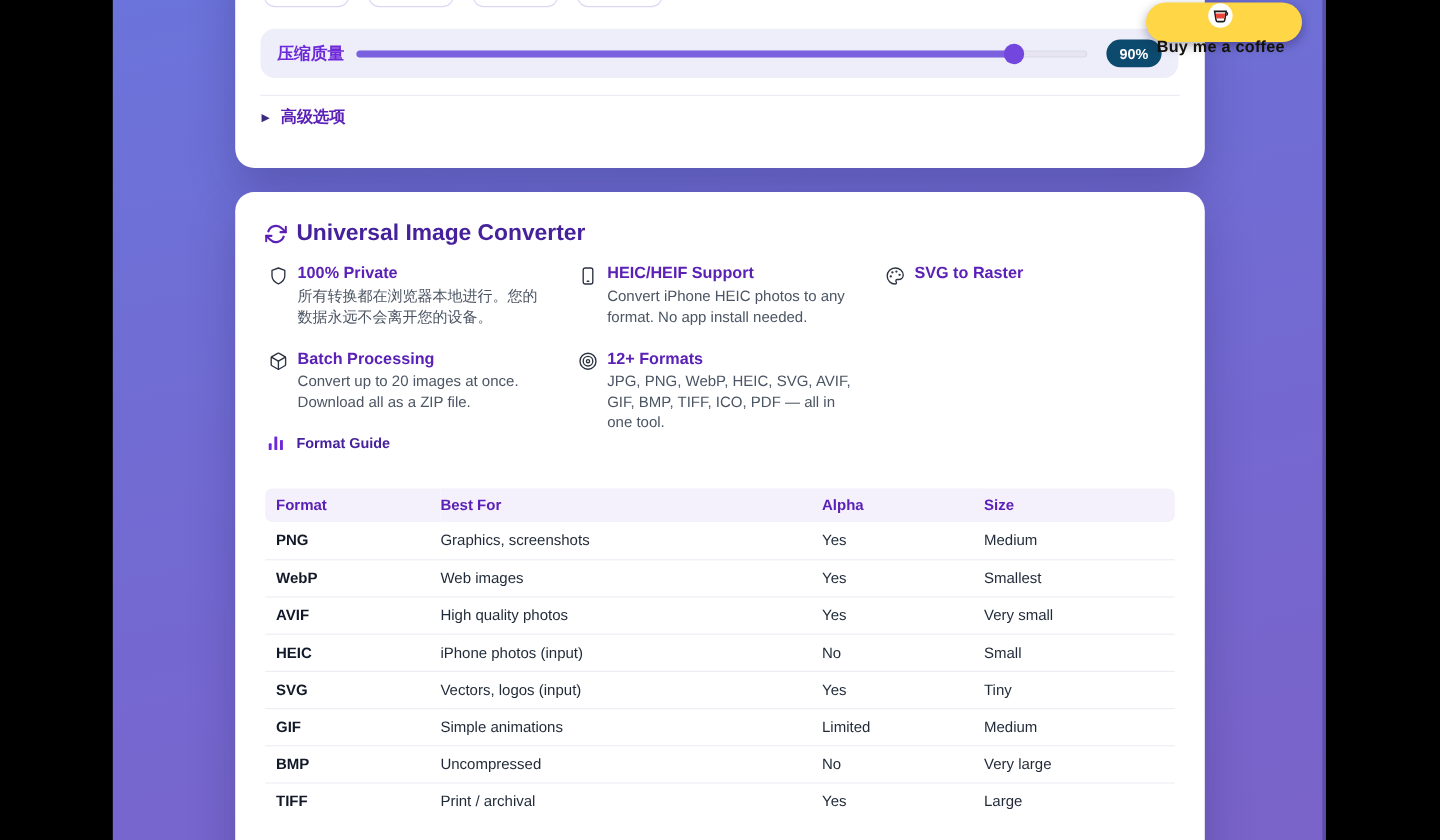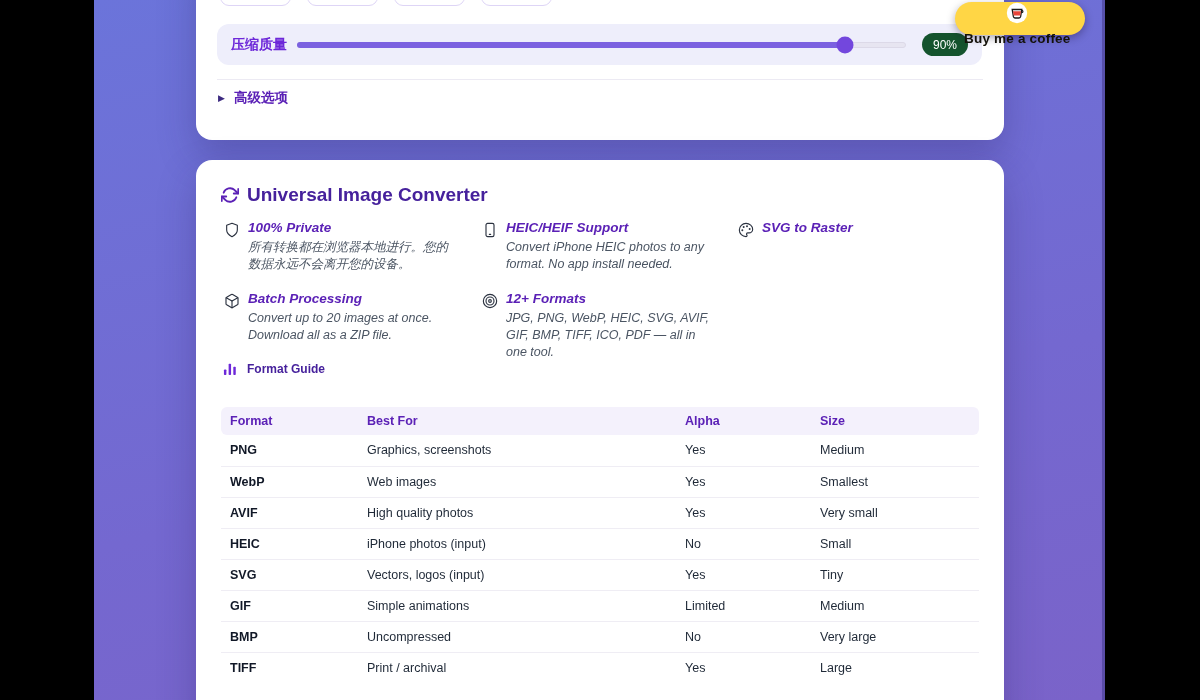--- a/index.html
+++ b/index.html
@@ -19,39 +19,39 @@
   .ghost-row { position:absolute; left:24px; top:26px; display:flex; gap:16px; }
   .ghost-btn { width:71px; height:30px; background:#fff; border:1.5px solid #ded5f6; border-radius:9px; }
 
   .quality-box { position:absolute; left:21px; top:74px; width:765px; height:41px; background:#eeeefb;
                  border-radius:12px; display:flex; align-items:center; padding:0 14px; }
   .quality-label { font-size:14px; font-weight:bold; color:#6d28d9; width:60px; flex:none; }
   .slider-wrap { flex:1; position:relative; height:16px; margin:0 6px; }
   .slider-track { position:absolute; left:0; right:0; top:5px; height:6px; background:#e7e5f1; border:1px solid #dcd9e8; border-radius:4px; }
   .slider-fill { position:absolute; left:0; top:5px; height:6px; background:#7b61e0; border-radius:4px; }
   .slider-thumb { position:absolute; top:8px; width:17px; height:17px; border-radius:50%; background:#7347dd; transform:translate(-50%,-50%); }
-  .quality-badge { width:46px; height:23px; margin-left:10px; flex:none; border-radius:12px; background:#14532d;
-                   color:#fff; font-size:12px; font-weight:normal; display:flex; align-items:center; justify-content:center; }
+  .quality-badge { width:46px; height:23px; margin-left:10px; flex:none; border-radius:12px; background:#0c4a6e;
+                   color:#fff; font-size:12px; font-weight:bold; display:flex; align-items:center; justify-content:center; }
 
   .divider1 { position:absolute; left:21px; right:21px; top:129px; height:1px; background:#eceaf3; }
   .advanced { position:absolute; left:22px; top:139px; display:flex; align-items:center; gap:9px; cursor:pointer; }
   .adv-arrow { font-size:9px; color:#3c2a80; line-height:1; }
   .adv-label { font-size:13.5px; font-weight:bold; color:#5b21b6; }
 
   
   .bmc { position:absolute; left:861px; top:2px; height:33px; padding:0 14px 0 9px; display:flex; align-items:center; gap:7px;
          background:#ffd645; border:none; border-radius:17px; box-shadow:0 3px 9px rgba(20,10,40,.35); cursor:pointer;flex-direction:column; }
   .bmc-label { font-size:13.5px; font-weight:bold; color:#141109; letter-spacing:.2px; }
 
   
   .c2-title { position:absolute; left:25px; top:24px; display:flex; align-items:center; gap:8px; }
   .c2-title-text { font-size:19px; font-weight:bold; color:#46219c; }
 
   .features { position:absolute; left:28px; top:60px; width:764px; display:grid;
-              grid-template-columns:258px 256px 250px; row-gap:18px;font-style:italic; }
+              grid-template-columns:258px 256px 250px; row-gap:18px; }
   .feature { display:flex; gap:8px; padding-right:26px; }
   .f-icon { flex:none; margin-top:2px; }
   .f-title { font-size:13.5px; font-weight:bold; color:#5b21b6; margin-bottom:4px; }
   .f-desc { font-size:12.5px; color:#4b5563; line-height:17px; }
 
   .fg-title { position:absolute; left:27px; top:201px; display:flex; align-items:center; gap:9px; }
   .fg-title-text { font-size:12px; font-weight:bold; color:#46219c; }
 
   table.fmt { position:absolute; left:25px; top:247px; width:758px; border-collapse:collapse; table-layout:fixed; }
   table.fmt col.c1 { width:146px; } table.fmt col.c2 { width:318px; }

